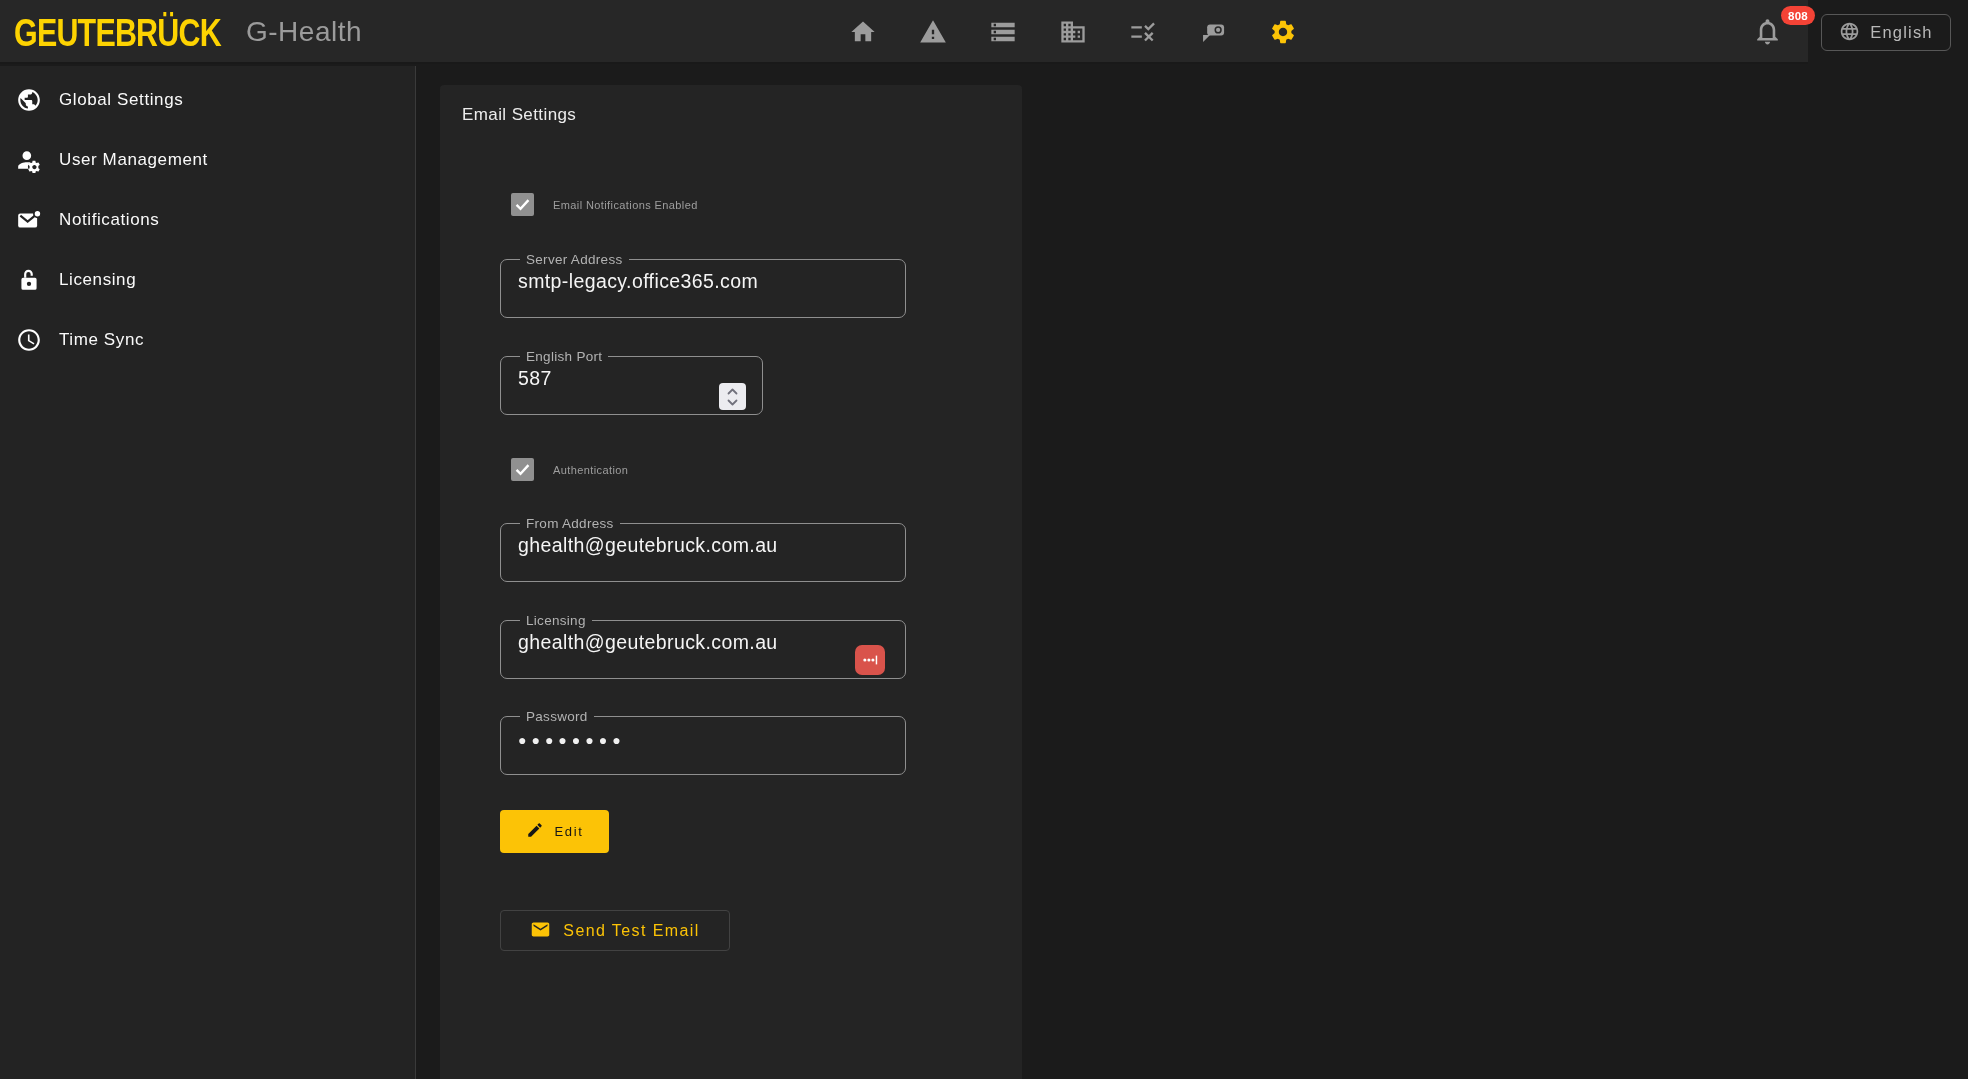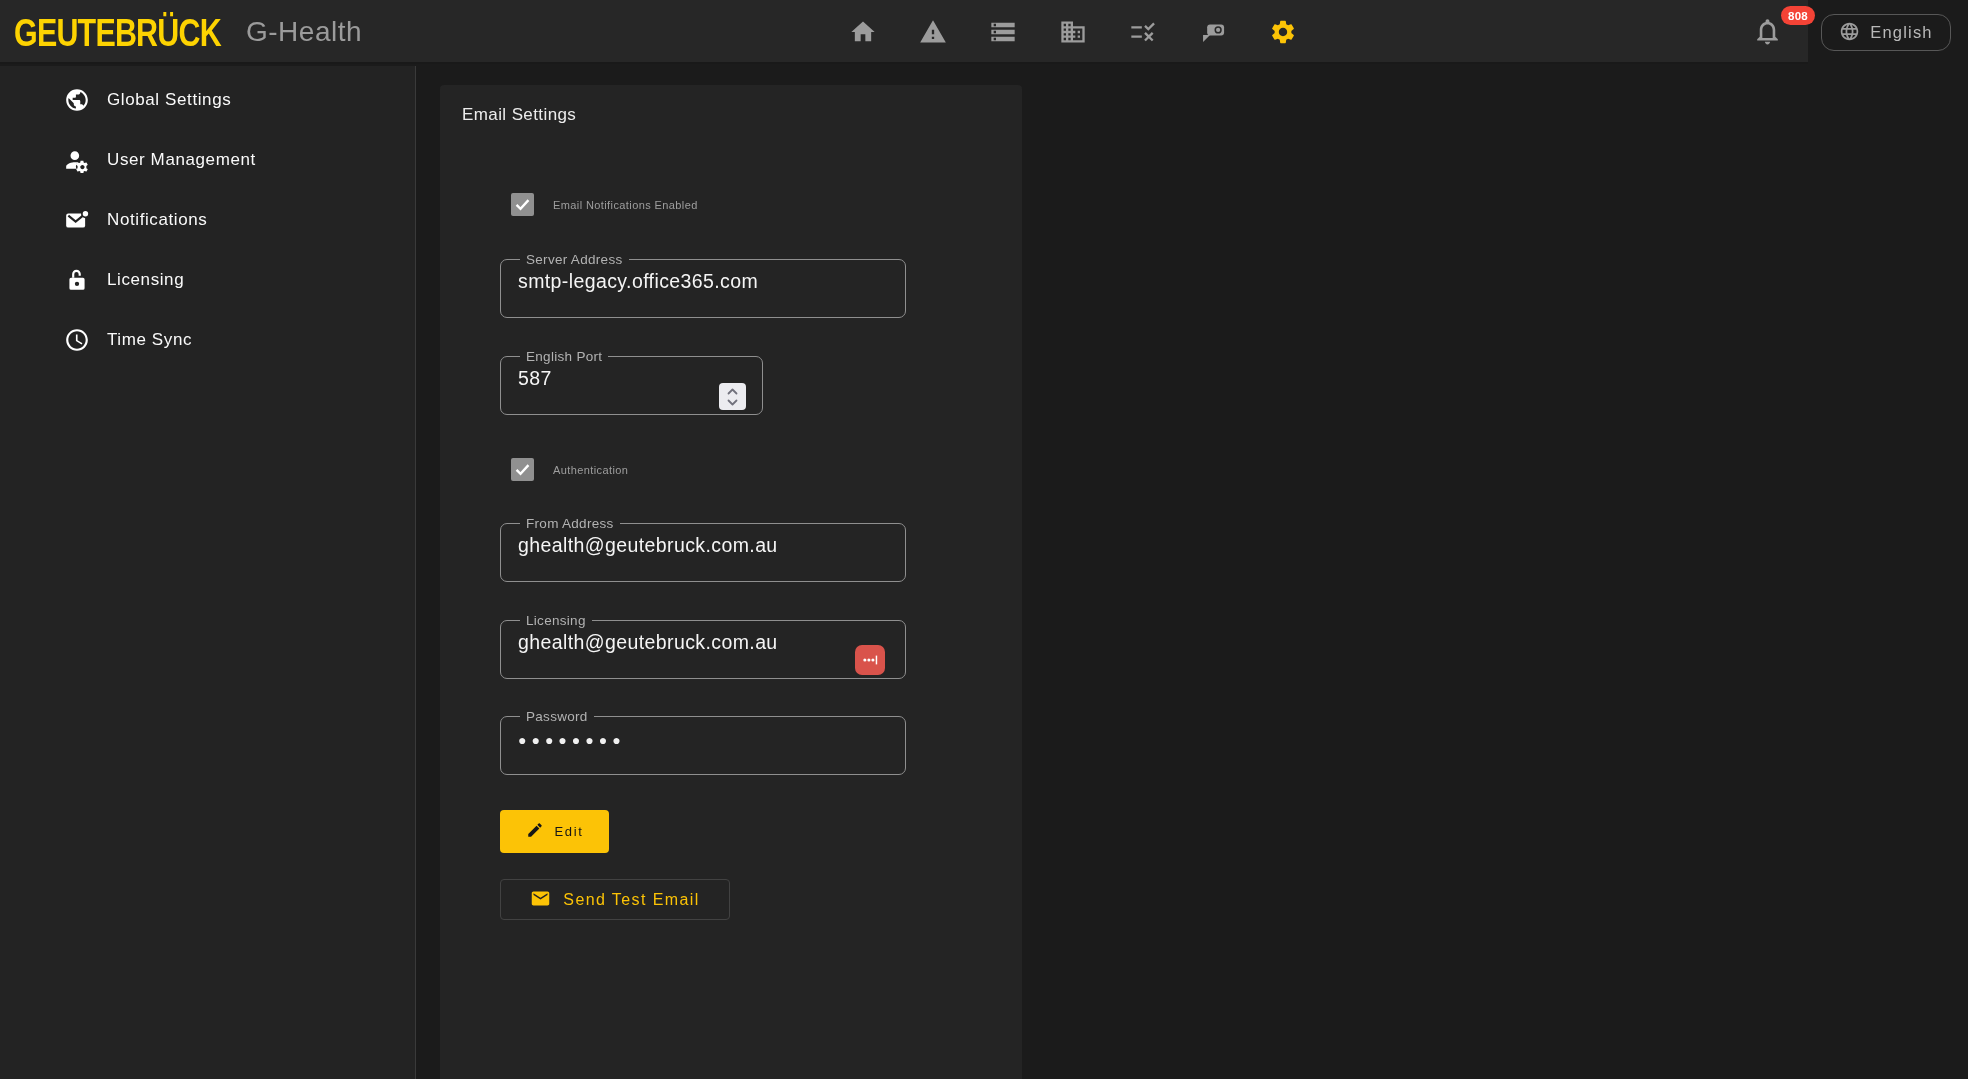--- a/index.html
+++ b/index.html
@@ -18,29 +18,29 @@
                display:flex; align-items:center; gap:42px; }
   .nav-icons .nicon { width:28px; height:28px; cursor:pointer; display:block; }
   .nicon svg { width:28px; height:28px; display:block; }
   .bell-wrap { position:absolute; left:1752px; top:16px; width:32px; height:32px; cursor:pointer; }
   .bell-wrap svg { width:31px; height:31px; }
   .badge { position:absolute; left:1769px; top:6px; min-width:34px; height:19px;
            background:#f44336; color:#fff; font-size:11.5px; font-weight:700;
            border-radius:10px; display:flex; align-items:center; justify-content:center;
            padding:0 6px; letter-spacing:0.3px;margin-left:12px; }
   .lang-btn { position:absolute; left:1821px; top:14px; width:130px; height:37px;
-              border:1px solid #575757; border-radius:13px; background:transparent;
+              border:1px solid #575757; border-radius:6px; background:transparent;
               display:flex; align-items:center; justify-content:center; gap:10px;
               cursor:pointer; }
   .lang-btn svg { width:21px; height:21px; }
   .lang-label { color:#b9b9b9; font-size:16.5px; letter-spacing:1.2px; }
 
   
   .sidebar { position:absolute; left:0; top:66px; width:416px; height:1013px;
-             background:#232323; border-right:1px solid #3a3a3a; padding-top:4px;padding-left:48px; }
+             background:#232323; border-right:1px solid #3a3a3a; padding-top:4px; }
   .side-item { position:relative; height:60px; display:flex; align-items:center;
                cursor:pointer; }
   .side-item .sicon { position:absolute; left:16px; width:26px; height:26px; }
   .sicon svg { width:26px; height:26px; display:block; }
   .side-label { position:absolute; left:59px; color:#fafafa; font-size:17px;
                 letter-spacing:0.6px; }
 
   
   .card { position:absolute; left:440px; top:85px; width:582px;
           height:calc(1079px - 85px); background:#242424;
@@ -79,21 +79,21 @@
                 background:#d9534b; border-radius:7px; display:flex; align-items:center;
                 justify-content:center; cursor:pointer; }
   .pw-manager svg { width:22px; height:22px; }
 
   .edit-btn { position:absolute; left:60px; top:725px; width:109px; height:43px;
               background:#fcc306; border:0; border-radius:4px; cursor:pointer;
               display:flex; align-items:center; justify-content:center; gap:11px; }
   .edit-btn svg { width:18px; height:18px; }
   .edit-label { color:#161616; font-size:13px; letter-spacing:1.6px; }
 
-  .send-btn { position:absolute; left:60px; top:794px; width:230px; height:41px;
+  .send-btn { position:absolute; left:60px; top:825px; width:230px; height:41px;
               background:transparent; border:1px solid #424242; border-radius:4px;
               cursor:pointer; display:flex; align-items:center; justify-content:center;
               gap:12px; }
   .send-btn svg { width:21px; height:21px; }
   .send-label { color:#fcc306; font-size:16px; letter-spacing:1.4px; }
 </style>
 </head>
 <body>
 
 <header class="topbar">

